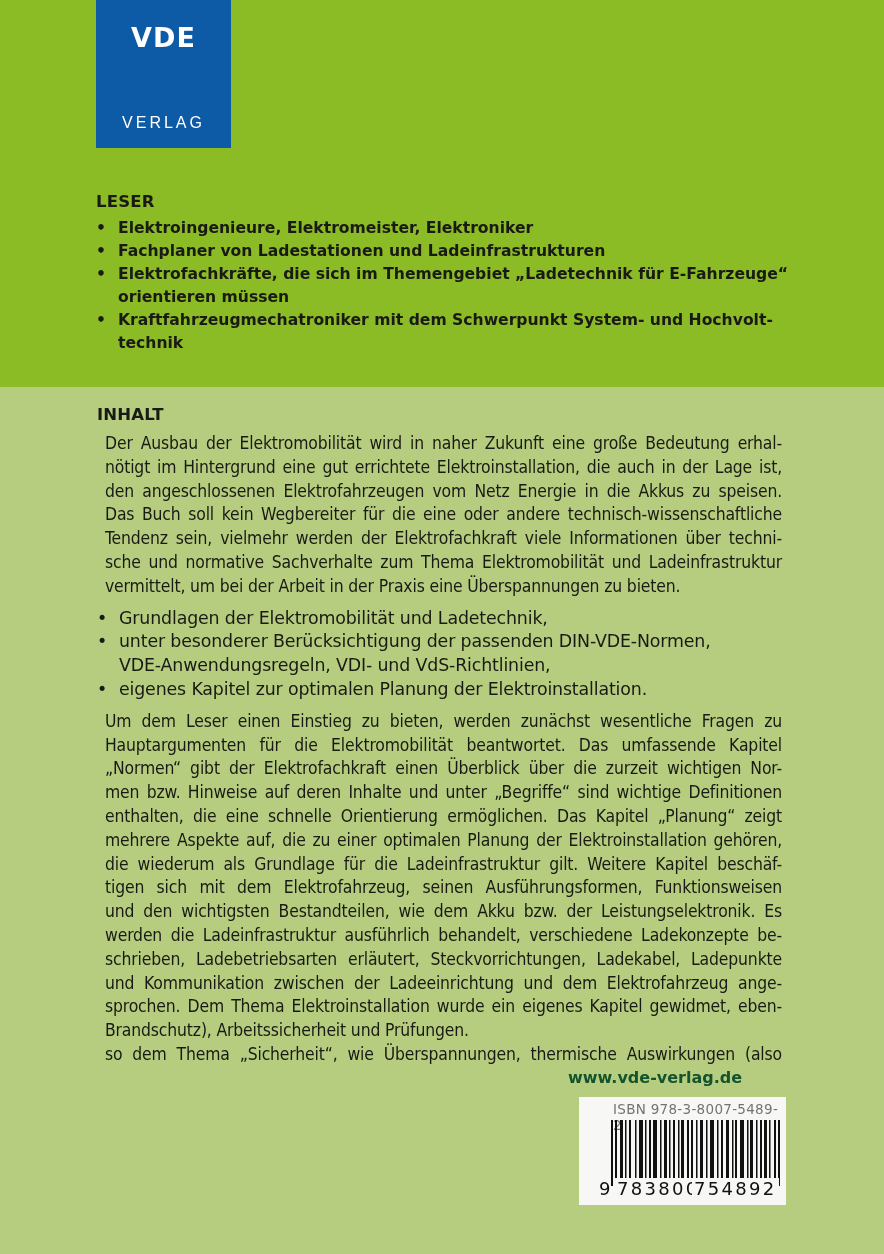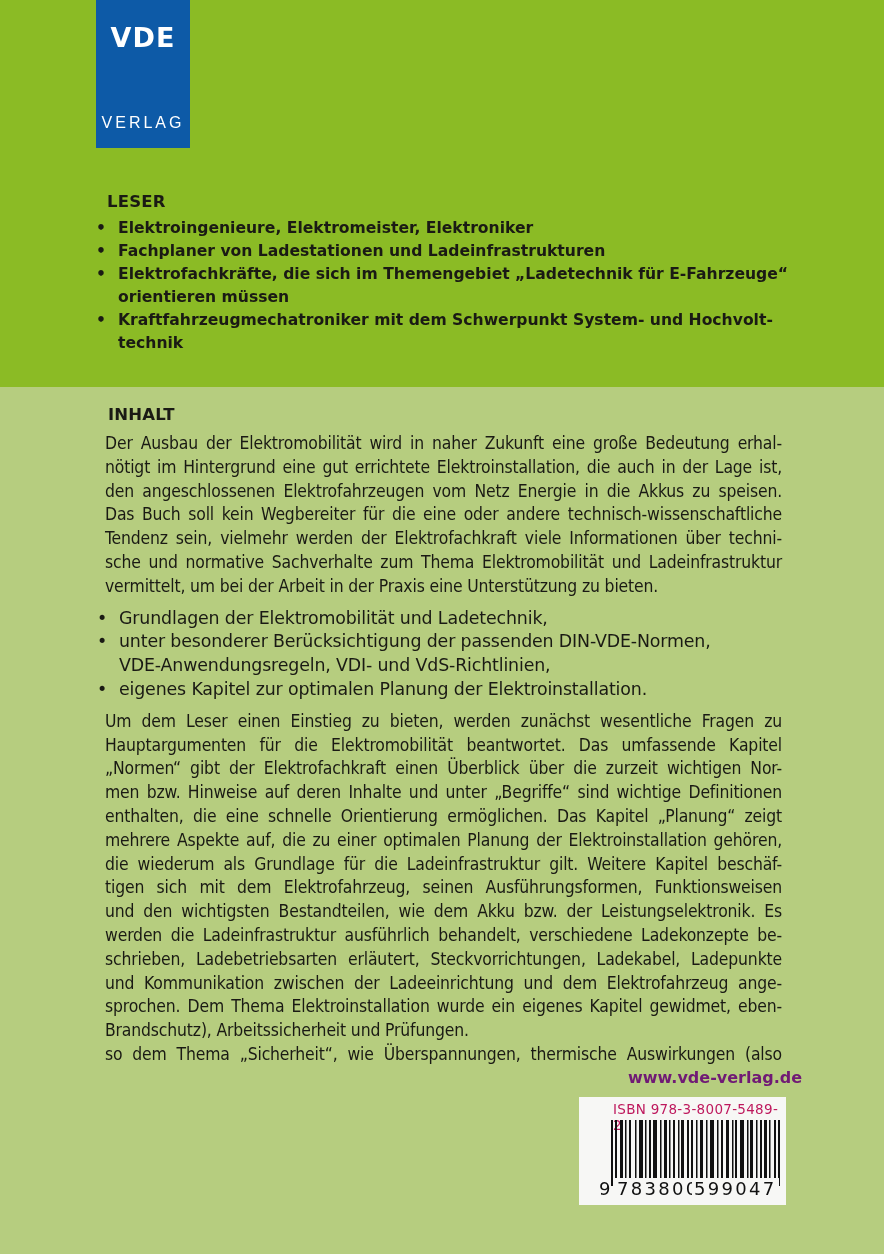--- a/index.html
+++ b/index.html
@@ -7,41 +7,41 @@
     width: 884px; height: 1254px; position: relative; overflow: hidden;
     background: #b6cd7f;
     font-family: "DejaVu Sans", sans-serif;
     color: #1a1a14;
   }
   .top-band {
     position: absolute; left: 0; top: 0; width: 884px; height: 387px;
     background: #8bbb25;
   }
   .logo {
-    position: absolute; left: 96px; top: 0; width: 94px; height: 148px;
+    position: absolute; left: 96px; top: 0; width: 135px; height: 148px;
     background: #0d5aa7;
     color: #ffffff;
     text-align: center;
   }
   .logo .vde {
     position: absolute; left: 0; right: 0; top: 22px;
     font-family: "DejaVu Sans", sans-serif; font-weight: bold;
     font-size: 27px; letter-spacing: 1px;
   }
   .logo .verlag {
     position: absolute; left: 0; right: 0; top: 114px;
     font-family: "Liberation Sans", sans-serif;
     font-size: 16px; letter-spacing: 3px;
   }
   .leser {
     position: absolute; left: 96px; top: 192px; width: 720px;
   }
   .heading {
     font-family: "DejaVu Sans", sans-serif; font-weight: bold;
-    font-size: 16.5px; margin: 0 0 6px 11px; letter-spacing: 0.2px;
+    font-size: 16.5px; margin: 0 0 6px 0; letter-spacing: 0.2px;
   }
   ul.bold-list {
     list-style: none; margin: 0; padding: 0;
     font-weight: bold; font-size: 15.6px; line-height: 23px;
   }
   ul.bold-list li { position: relative; padding-left: 22px; }
   ul.bold-list li .dot {
     position: absolute; left: 0; top: 0;
   }
   .inhalt {
@@ -56,31 +56,31 @@
   }
   .para .ln { display: block; text-align-last: justify; white-space: nowrap; }
   .para .ln.last { text-align-last: left; }
   ul.plain-list {
     list-style: none; margin: 7px 0 7px 0; padding: 0;
     font-size: 17.4px; line-height: 23.8px; letter-spacing: -0.15px;
   }
   ul.plain-list li { position: relative; padding-left: 22px; white-space: nowrap; }
   ul.plain-list li .dot { position: absolute; left: 0; top: 0; }
   .url {
-    position: absolute; left: 628px; top: 1068px;
-    font-weight: bold; font-size: 16px; color: #701a75;
+    position: absolute; left: 568px; top: 1068px;
+    font-weight: bold; font-size: 16px; color: #14532d;
   }
   .barcode-box {
     position: absolute; left: 579px; top: 1097px; width: 207px; height: 108px;
     background: #f7f7f5;
   }
   .isbn {
     position: absolute; left: 34px; top: 4px;
     font-family: "DejaVu Sans", sans-serif; font-size: 13.5px; letter-spacing: 0.3px;
-    color: #be185d;
+    color: #737373;
   }
   .bars {
     position: absolute; left: 32px; top: 23px; width: 170px; height: 66px;
   }
   .digits {
     position: absolute; left: 20px; top: 81px; width: 180px;
     font-family: "DejaVu Sans", sans-serif; font-size: 18px; color: #111;
     letter-spacing: 2.3px;
   }
   .digits .first { position: absolute; left: 0; top: 0; }
@@ -124,21 +124,21 @@
 <section class="inhalt">
   <h2 class="heading">INHALT</h2>
 
   <p class="para">
     <span class="ln">Der Ausbau der Elektromobilität wird in naher Zukunft eine große Bedeutung erhal-</span>
     <span class="ln">nötigt im Hintergrund eine gut errichtete Elektroinstallation, die auch in der Lage ist,</span>
     <span class="ln">den angeschlossenen Elektrofahrzeugen vom Netz Energie in die Akkus zu speisen.</span>
     <span class="ln">Das Buch soll kein Wegbereiter für die eine oder andere technisch-wissenschaftliche</span>
     <span class="ln">Tendenz sein, vielmehr werden der Elektrofachkraft viele Informationen über techni-</span>
     <span class="ln">sche und normative Sachverhalte zum Thema Elektromobilität und Ladeinfrastruktur</span>
-    <span class="ln last">vermittelt, um bei der Arbeit in der Praxis eine Unterstützung zu bieten.</span>
+    <span class="ln last">vermittelt, um bei der Arbeit in der Praxis eine Überspannungen zu bieten.</span>
   </p>
 
   <ul class="plain-list">
     <li>
       <span class="dot">•</span>
       <span>Grundlagen der Elektromobilität und Ladetechnik,</span>
     </li>
     <li>
       <span class="dot">•</span>
       <span>unter besonderer Berücksichtigung der passenden DIN-VDE-Normen,</span><br>
@@ -209,15 +209,15 @@
         <rect x="149" y="0" width="2" height="58"></rect>
       <rect x="153" y="0" width="3" height="58"></rect>
         <rect x="158" y="0" width="1.5" height="58"></rect>
       <rect x="163" y="0" width="2" height="66"></rect>
         <rect x="167" y="0" width="2" height="66"></rect>
     </g>
   </svg>
   <div class="digits">
     <span class="first">9</span>
     <span class="g1">783800</span>
-    <span class="g2">599047</span>
+    <span class="g2">754892</span>
   </div>
 </div>
 
 </body></html>

